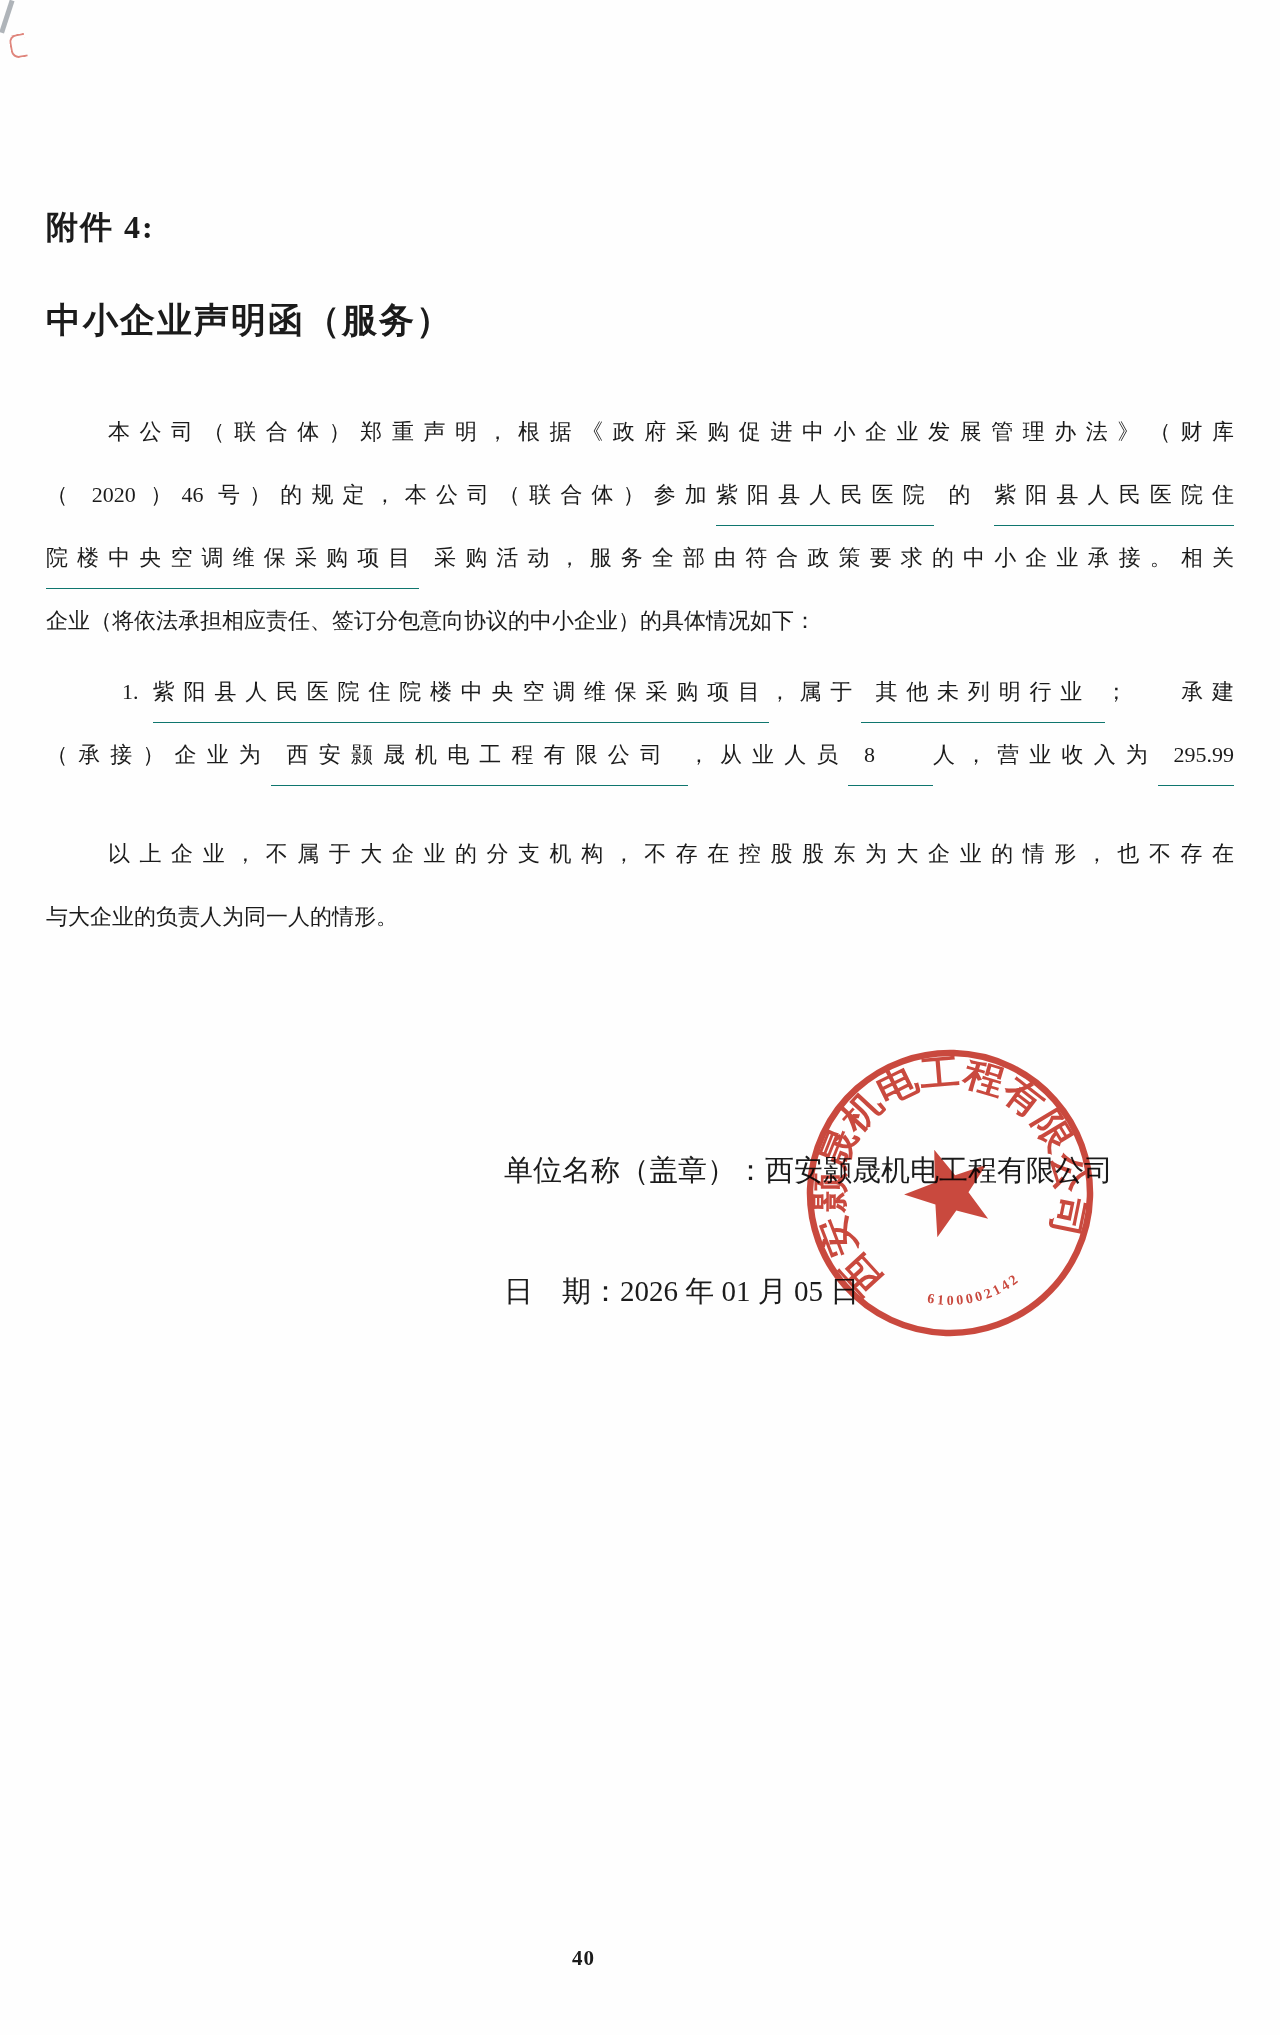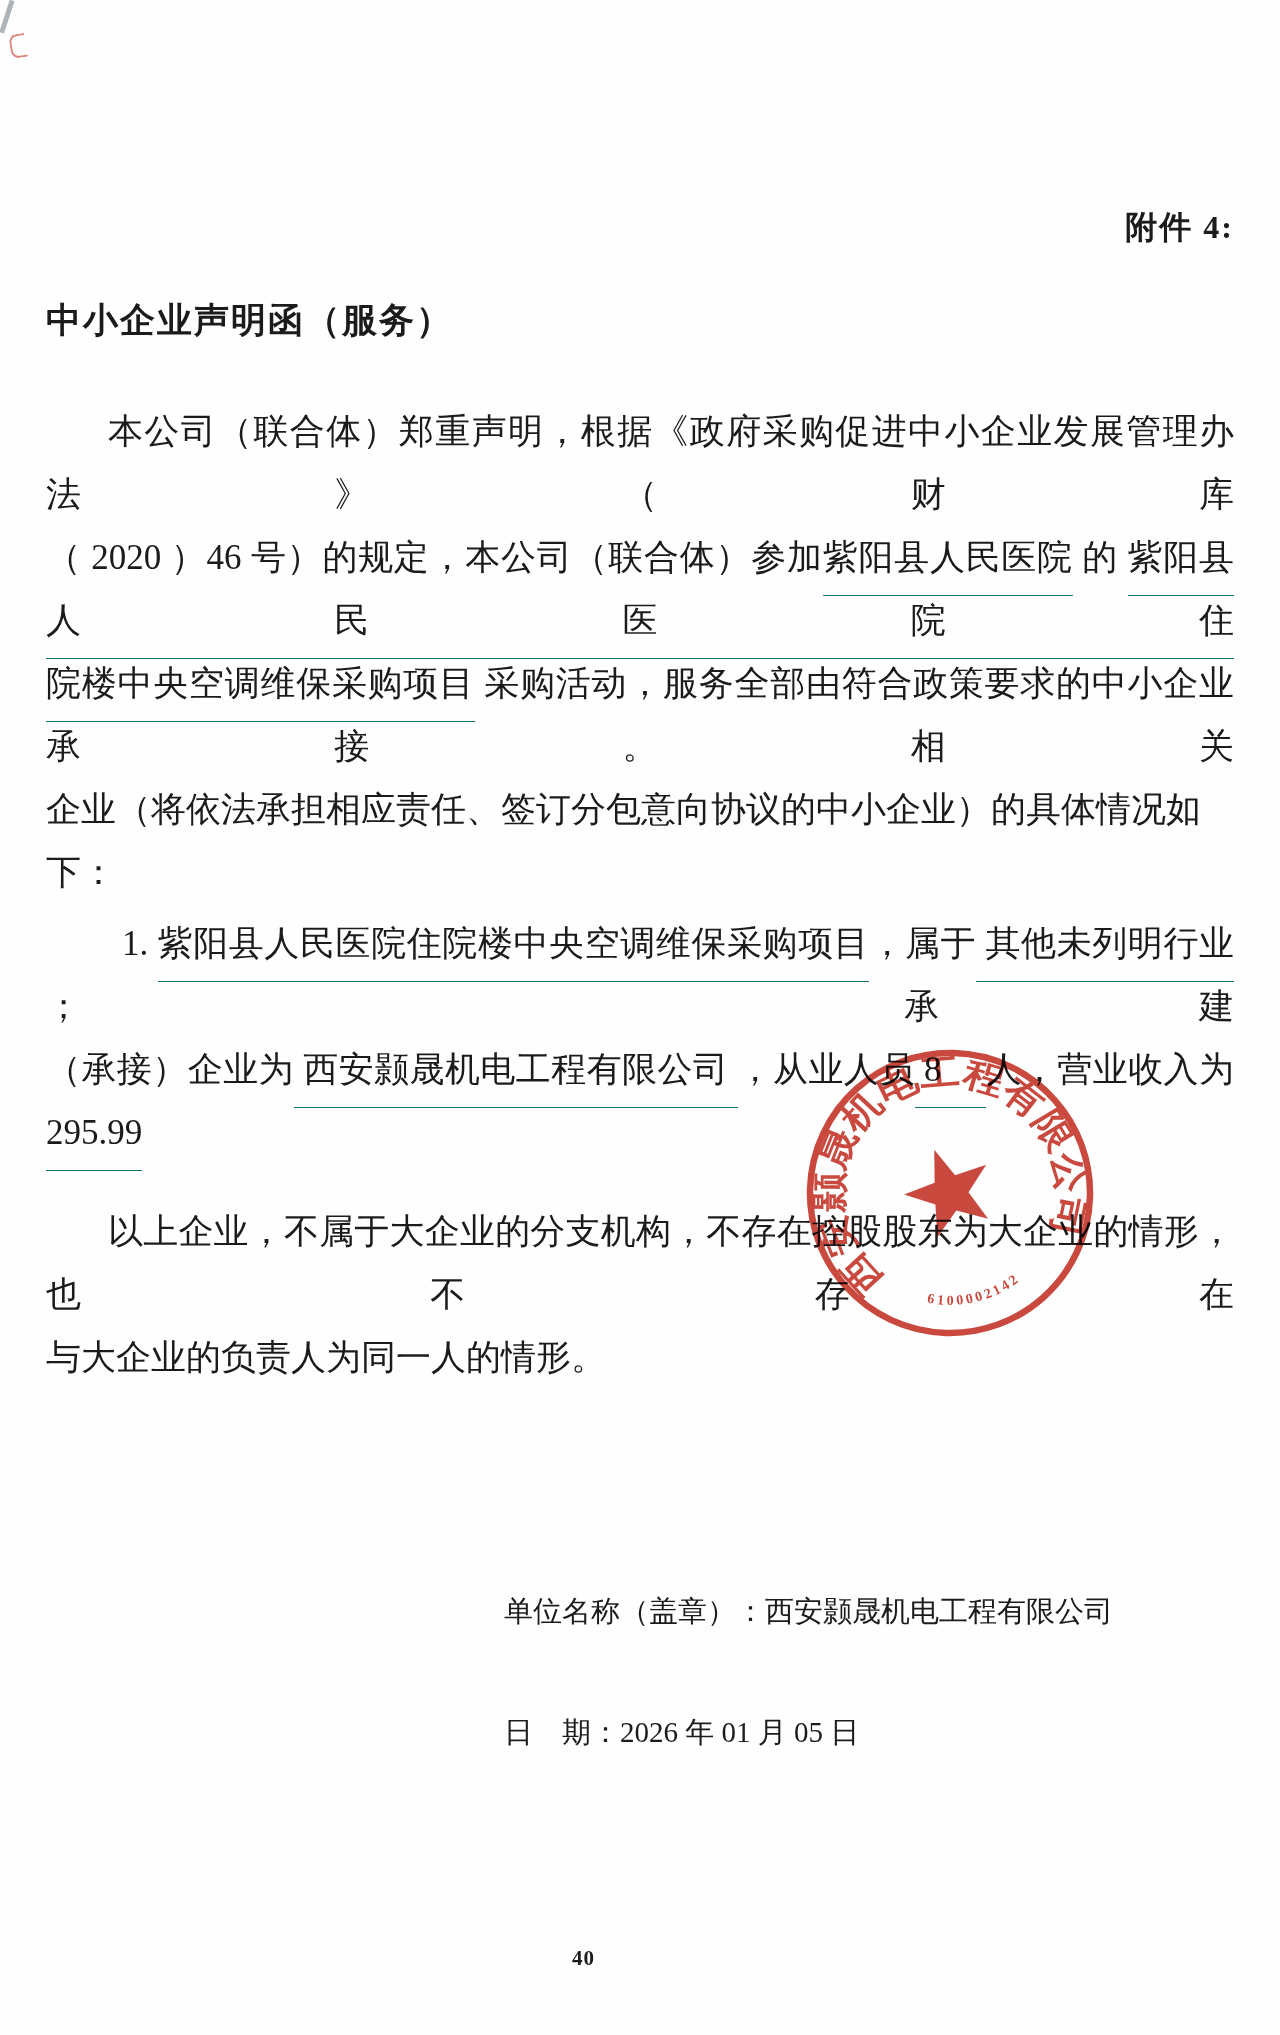--- a/index.html
+++ b/index.html
@@ -10,29 +10,28 @@
     background:#fefefe;
     font-family:"Liberation Serif","DejaVu Serif",serif;
     color:#1b1b1b;
     overflow:hidden;
   }
   .content { position:absolute; left:46px; top:0; width:1188px; }
   .attach {
     margin-top:208px;
     font-size:32px; font-weight:700; letter-spacing:2px;
     line-height:1.2;
-    text-align:right;
   }
   .title {
     margin-top:54px;
     text-align:left;
     font-size:35px; font-weight:700; letter-spacing:2px;
     line-height:1.2;
   }
-  .bodytext { font-size:35px; line-height:63px; }
+  .bodytext { font-size:22px; line-height:63px; }
   .p1   { margin-top:58px; }
   .item { margin-top:8px; }
   .p2   { margin-top:36px; }
   .p3   { margin-top:0; }
   .line { min-height:63px; }
   .fill { text-align:justify; text-align-last:justify; }
   .ind2  { text-indent:62px; }
   .ind25 { text-indent:76px; }
   .u { border-bottom:1px solid #0f766e; padding-bottom:18px; }
   .sig  { margin-top:191px; padding-left:458px; font-size:29px; }

